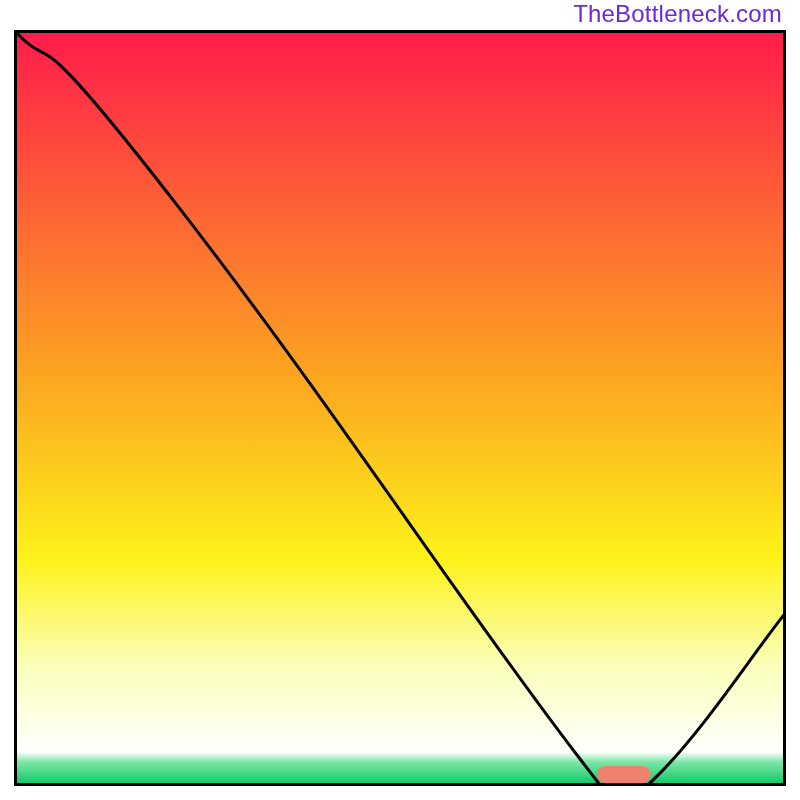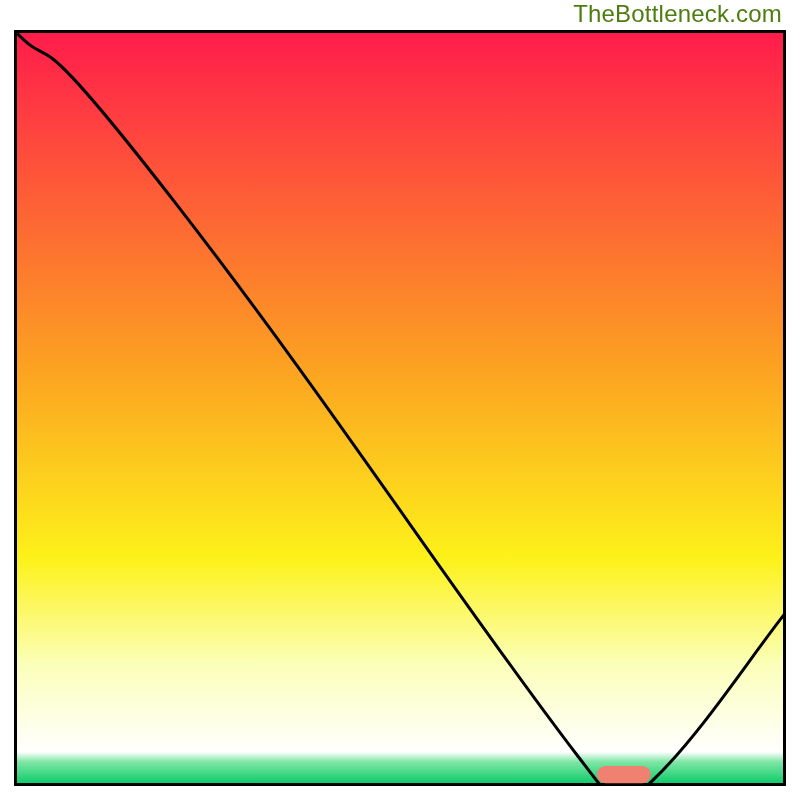--- a/index.html
+++ b/index.html
@@ -16,21 +16,21 @@
     width: 800px;
     height: 800px;
     box-sizing: border-box;
   }
   .watermark {
     position: absolute;
     top: 0;
     right: 18px;
     font-size: 24px;
     font-weight: 500;
-    color: #4d7c0f;
+    color: #6d28d9;
     letter-spacing: 0.2px;
     user-select: none;
     z-index: 30;
   }
   .plot {
     position: absolute;
     left: 14px;
     top: 30px;
     width: 772px;
     height: 756px;

